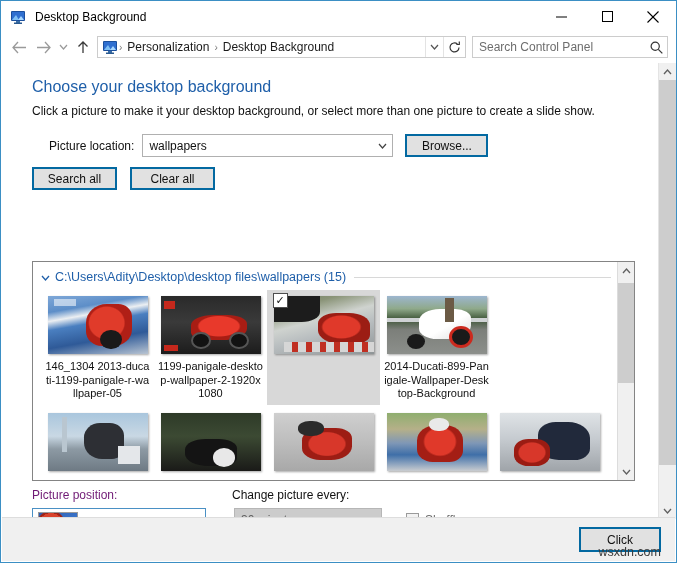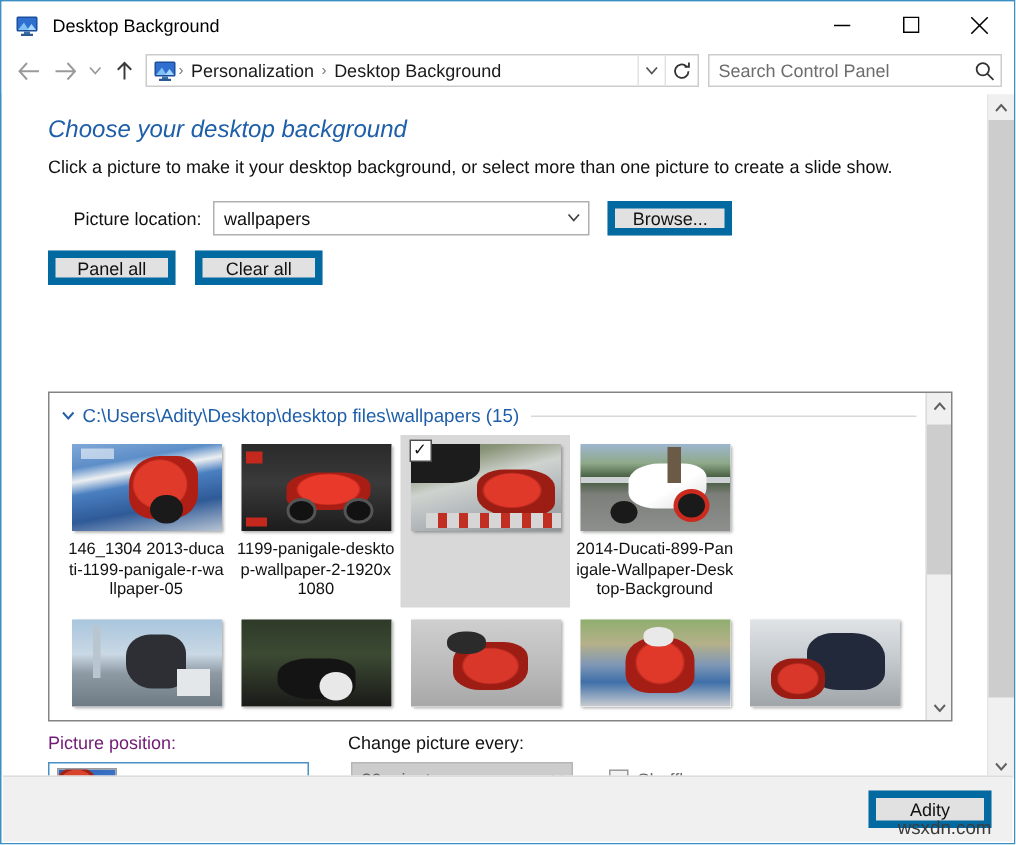--- a/index.html
+++ b/index.html
@@ -135,21 +135,20 @@
     height: 456px;
     background: #ffffff;
     overflow: hidden;
   }
   #page-heading {
     color: #1f5fa9;
     font-size: 16px;
     padding: 15px 0 0 30px;
     font-weight: normal;
     margin: 0;
-    font-style: italic;
   }
   #page-sub {
     color: #111;
     font-size: 12px;
     padding: 8px 0 0 30px;
     margin: 0;
   }
 
   .row-picloc {
     display: flex;
@@ -166,21 +165,21 @@
     background: #fff;
     display: flex;
     align-items: center;
     font-size: 12px;
     color: #111;
     padding-left: 6px;
   }
   .combo .cv { flex: 1; }
   .combo .carat { width: 20px; text-align:center; color:#444; font-size:10px;}
   .btn {
-    border: 5px solid #0369a1;
+    border: 2px solid #0369a1;
     background: #e1e1e1;
     font-size: 12px;
     color: #111;
     height: 23px;
     padding: 0 10px;
     display: inline-flex;
     align-items: center;
     justify-content: center;
     font-family: "Liberation Sans", sans-serif;
   }
@@ -489,21 +488,21 @@
         <span class="carat">
           <svg width="9" height="6" viewBox="0 0 9 6">
               <path d="M1 1 L4.5 5 L8 1" fill="none" stroke="currentColor" stroke-width="1.2"></path>
             </svg>
         </span>
       </div>
       <button class="btn" id="browse-btn">Browse...</button>
     </div>
 
     <div class="row-selclear">
-      <button class="btn" id="select-all-btn">Panel all</button>
+      <button class="btn" id="select-all-btn">Search all</button>
       <button class="btn" id="clear-all-btn">Clear all</button>
     </div>
 
     <div id="piclist">
       <div id="piclist-inner">
 
         <div class="group-hdr">
           <span class="gchev">
             <svg width="9" height="6" viewBox="0 0 9 6">
                 <path d="M1 1 L4.5 5 L8 1" fill="none" stroke="currentColor" stroke-width="1.3"></path>
@@ -677,18 +676,18 @@
     </div>
     <div class="sb-arrow">
       <svg width="9" height="6" viewBox="0 0 9 6">
           <path d="M1 1 L4.5 5 L8 1" fill="none" stroke="currentColor" stroke-width="1.3"></path>
         </svg>
     </div>
   </div>
 
   <div id="footer">
     <div class="fbtns">
-      <button class="btn" id="cancel-btn">Adity</button>
+      <button class="btn" id="cancel-btn">Click</button>
     </div>
     <div id="watermark">wsxdn.com</div>
   </div>
 
 </div>
 
 </body></html>

